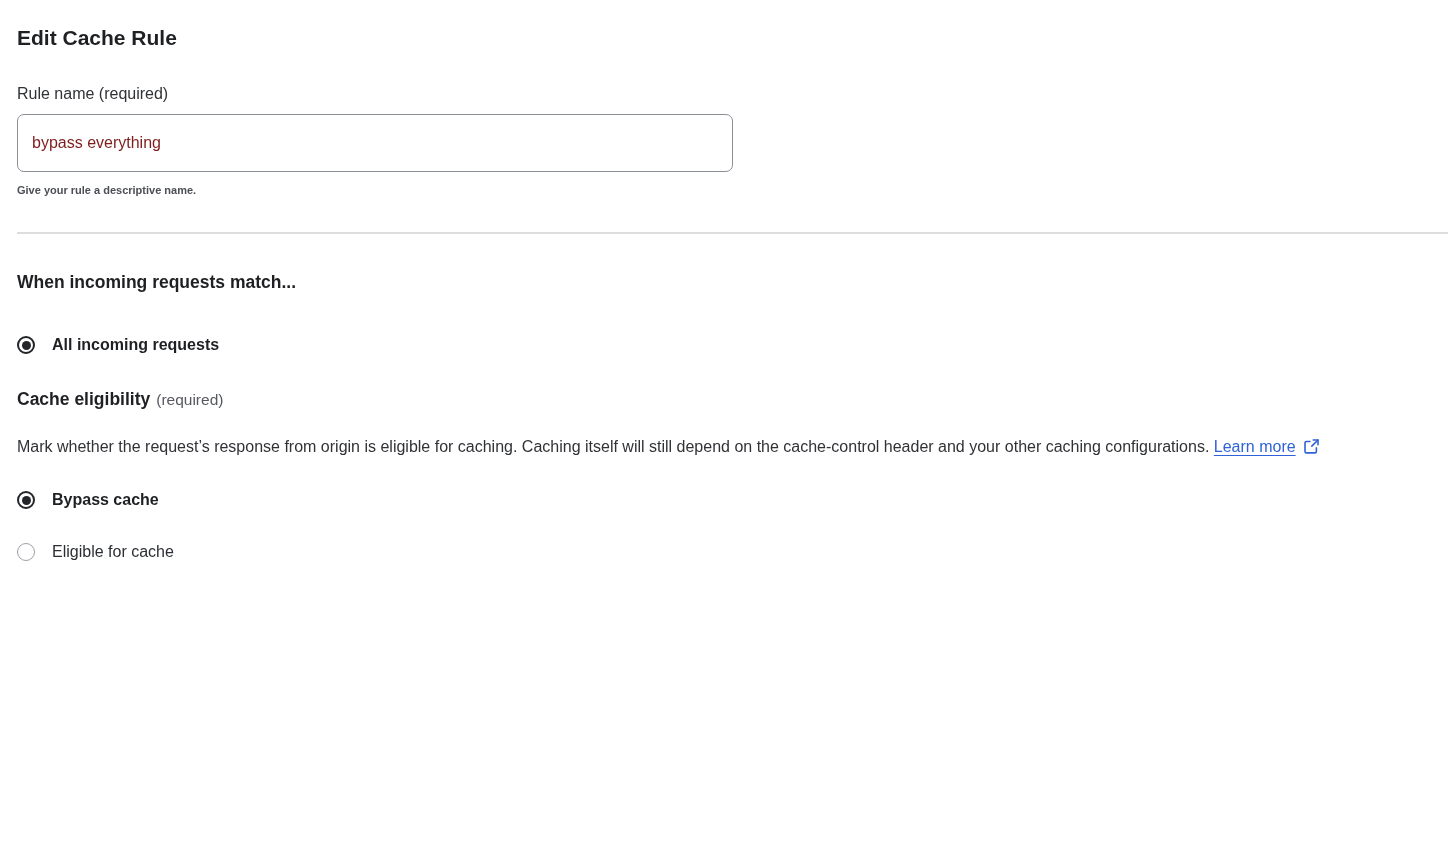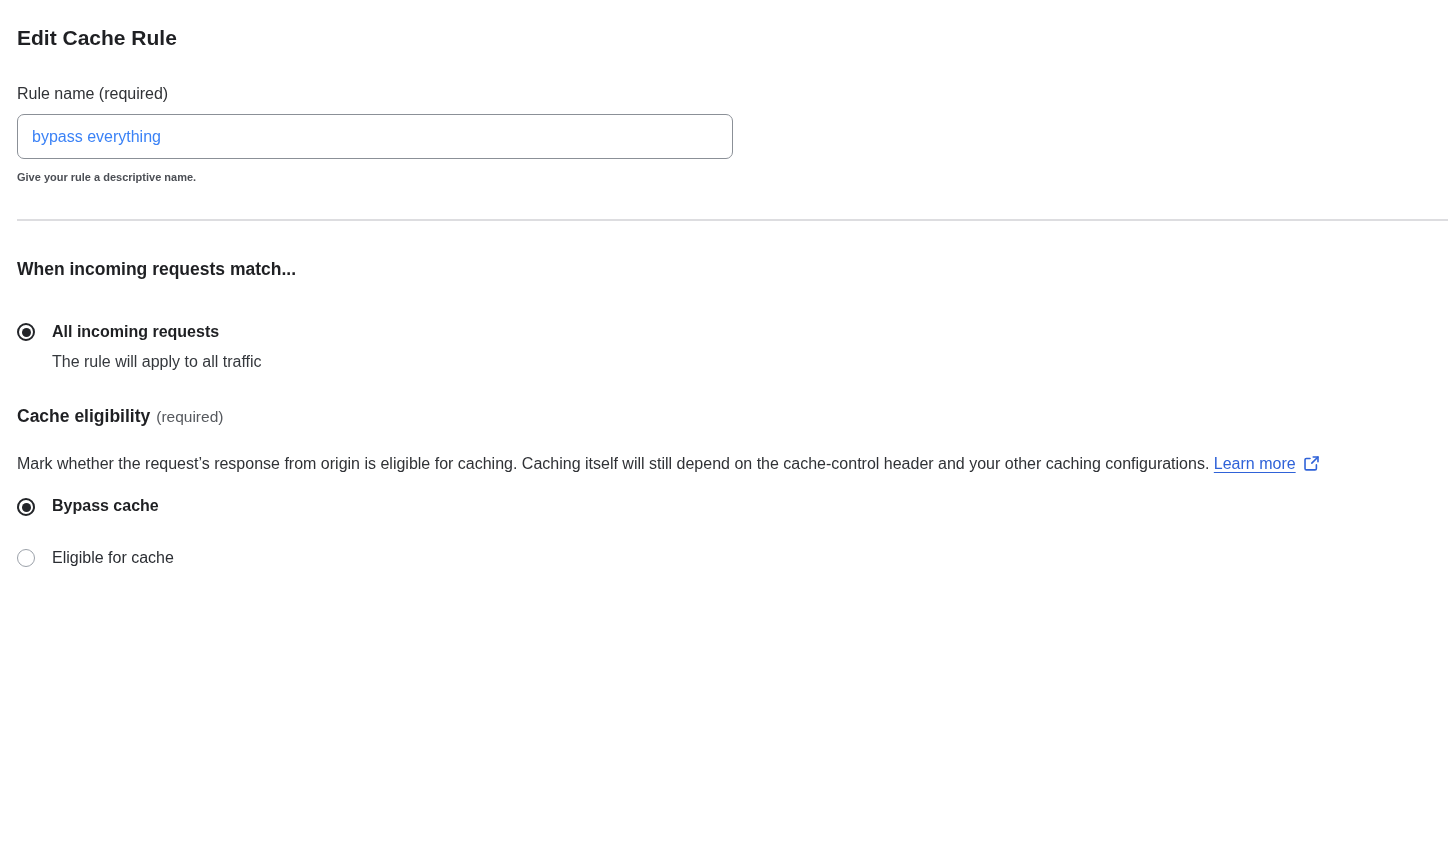--- a/index.html
+++ b/index.html
@@ -23,27 +23,27 @@
   .field-label {
     margin-top: 34px;
     font-size: 16px;
     line-height: 20px;
     color: #303236;
   }
   .rule-name-input {
     display: block;
     margin-top: 10px;
     width: 716px;
-    height: 45px;
+    height: 58px;
     border: 1px solid #8b9097;
     border-radius: 7px;
     padding: 0 14px;
     font-family: "Liberation Sans", "DejaVu Sans", sans-serif;
     font-size: 16px;
-    color: #3b82f6;
+    color: #7f1d1d;
     outline: none;
     background: #fff;
   }
   .field-helper {
     margin-top: 8px;
     font-size: 11px;
     line-height: 20px;
     color: #4c4f55;
     font-weight: bold;
   }
@@ -135,21 +135,21 @@
     text-decoration: none;
     white-space: nowrap;
   }
   .learn-more .link-text { text-decoration: underline; text-underline-offset: 3px; }
   .external-icon {
     display: inline-block;
     vertical-align: -3px;
     margin-left: 7px;
   }
 
-  .cache-opt-first { margin-top: 15px; align-items: flex-end; }
+  .cache-opt-first { margin-top: 26px; }
   .cache-opt-second { margin-top: 32px; }
 </style>
 </head>
 <body>
 
 <div class="page">
 
   <h1 class="page-title">Edit Cache Rule</h1>
 
   <div>
@@ -160,21 +160,20 @@
 
   <hr class="divider">
 
 
   <h3 class="sub-heading">When incoming requests match...</h3>
 
   <div class="radio-option opt-first">
     <span class="radio-circle checked"></span>
     <div class="texts">
       <div class="radio-label">All incoming requests</div>
-      <div class="radio-desc">The rule will apply to all traffic</div>
     </div>
   </div>
 
 
 
   <h3 class="sub-heading then-field-label"><span>Cache eligibility</span><span class="required-note">(required)</span></h3>
 
   <p class="then-desc"><span>Mark whether the request’s response from origin is eligible for caching. Caching itself will still depend on the cache-control header and your other caching configurations.</span>
     <a class="learn-more" href="#"><span class="link-text">Learn more</span><span class="external-icon"><svg width="17" height="17" viewBox="0 0 16 16" fill="none" stroke="#2f62d8" stroke-width="1.5" stroke-linecap="round" stroke-linejoin="round">
             <path d="M12.6 9.3v3.4a1.3 1.3 0 0 1-1.3 1.3H3.2a1.3 1.3 0 0 1-1.3-1.3V4.6a1.3 1.3 0 0 1 1.3-1.3h3.4"></path>

